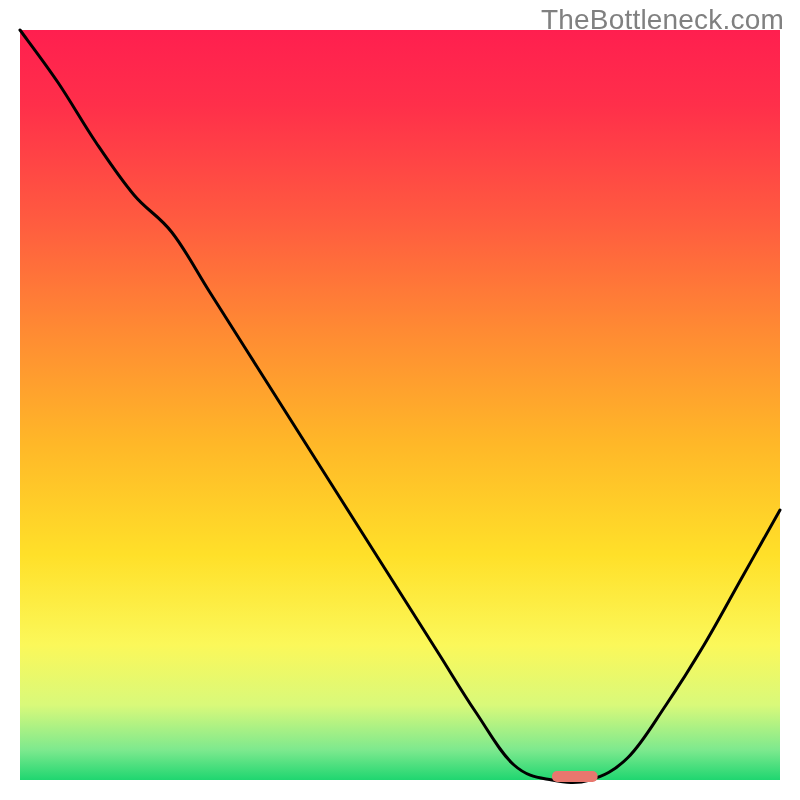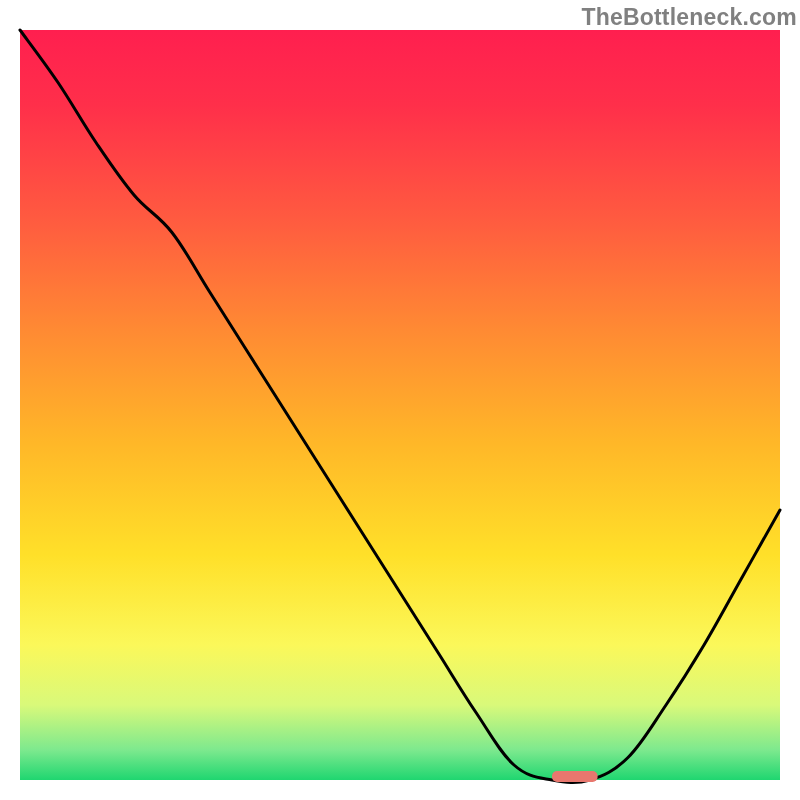--- a/index.html
+++ b/index.html
@@ -12,23 +12,23 @@
     overflow: hidden;
   }
   .stage {
     position: relative;
     width: 800px;
     height: 800px;
   }
   .watermark {
     position: absolute;
     top: 4px;
-    right: 3px;
-    font-size: 23px;
-    font-weight: bold;
+    right: 16px;
+    font-size: 28px;
+    font-weight: normal;
     color: #808080;
     letter-spacing: 0.2px;
   }
   svg {
     display: block;
   }
 </style>
 </head>
 <body>
 

